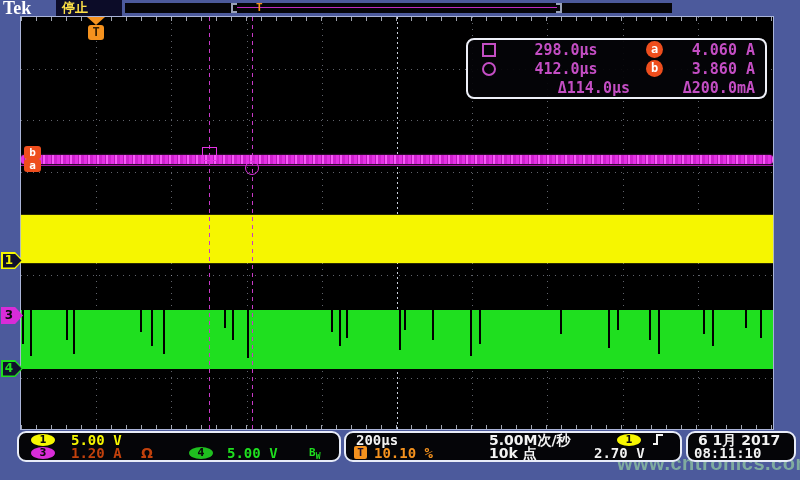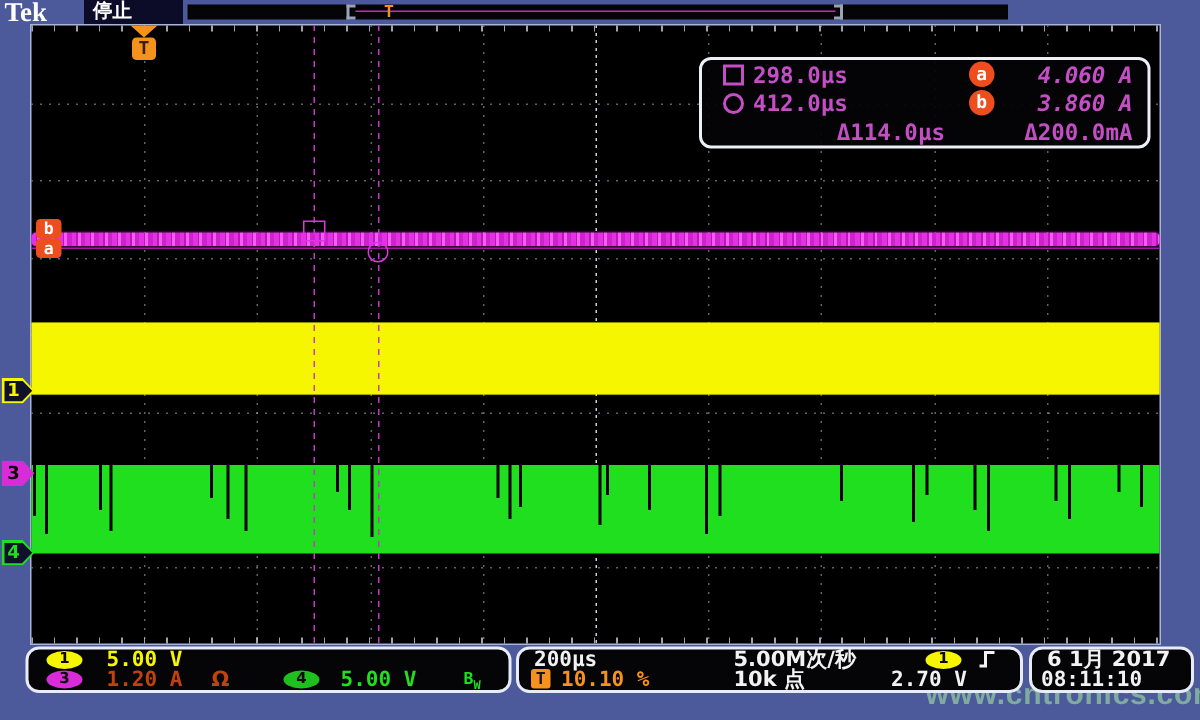--- a/index.html
+++ b/index.html
@@ -8,21 +8,21 @@
     background:#4c5a9c;
     font-family:"DejaVu Sans Mono","Liberation Mono",monospace;
     -webkit-font-smoothing:none;
   }
   .abs{position:absolute;}
 
   
   .brand{left:3px;top:-2px;color:#fff;font-family:"Liberation Serif",serif;
          font-weight:700;font-size:18px;letter-spacing:0;}
   .status-rect{left:56px;top:0;width:66px;height:16px;background:#0c0c28;}
-  .status-text{left:62px;top:0;color:#ffffff;font-size:13px;font-weight:700;
+  .status-text{left:62px;top:0;color:#fde047;font-size:13px;font-weight:700;
                font-family:"DejaVu Sans",sans-serif;line-height:16px;}
   .record-bar{left:125px;top:3px;width:547px;height:10px;background:#050508;}
   .rb-bracket{top:0;width:6px;height:10px;box-sizing:border-box;border:2px solid #9aa2b8;}
   .rb-left{left:106px;border-right:none;}
   .rb-right{left:431px;border-left:none;}
   .rb-line{left:112px;top:4px;width:320px;height:1px;background:#c22ac2;}
   .rb-trig{left:131px;top:-2px;color:#f5921e;font-size:11px;font-weight:700;}
 
   
   .plot{left:20px;top:16px;width:752px;height:412px;background:#000;
@@ -74,24 +74,24 @@
         font-size:12px;font-weight:700;line-height:17px;font-family:"DejaVu Sans",sans-serif;}
 
   
   .meas{left:466px;top:38px;width:301px;height:61px;background:rgba(4,4,8,.93);
         border:2px solid #eef0f8;border-radius:8px;z-index:8;box-sizing:border-box;
         color:#c44ec4;font-size:15px;font-weight:700;}
   .meas-row{display:flex;align-items:center;height:19px;padding:0 8px;}
   .meas-sym{width:26px;display:flex;justify-content:center;}
   .sym-sq{width:10px;height:10px;border:2px solid #c44ec4;}
   .sym-ci{width:10px;height:10px;border:2px solid #c44ec4;border-radius:50%;}
-  .meas-time{width:128px;text-align:left;}
+  .meas-time{width:128px;text-align:center;}
   .meas-badge{width:17px;height:17px;margin-left:16px;background:#ee4e1d;border-radius:50%;
               color:#fff;font-size:12px;text-align:center;line-height:17px;}
-  .meas-val{flex:1;text-align:right;padding-right:2px;font-style:italic;}
+  .meas-val{flex:1;text-align:right;padding-right:2px;}
   .meas-d1{width:154px;text-align:right;}
   .meas-d2{flex:1;text-align:right;padding-right:2px;}
 
   
   .bbox{top:431px;height:31px;background:#050508;border:2px solid #e8ecf8;border-radius:9px;
         box-sizing:border-box;z-index:8;font-size:14px;font-weight:700;color:#f2f2f2;}
   .bbox-left{left:17px;width:324px;}
   .bbox-mid{left:344px;width:338px;}
   .bbox-right{left:686px;width:110px;}
   .brow{position:absolute;left:0;width:100%;height:14px;line-height:14px;}

